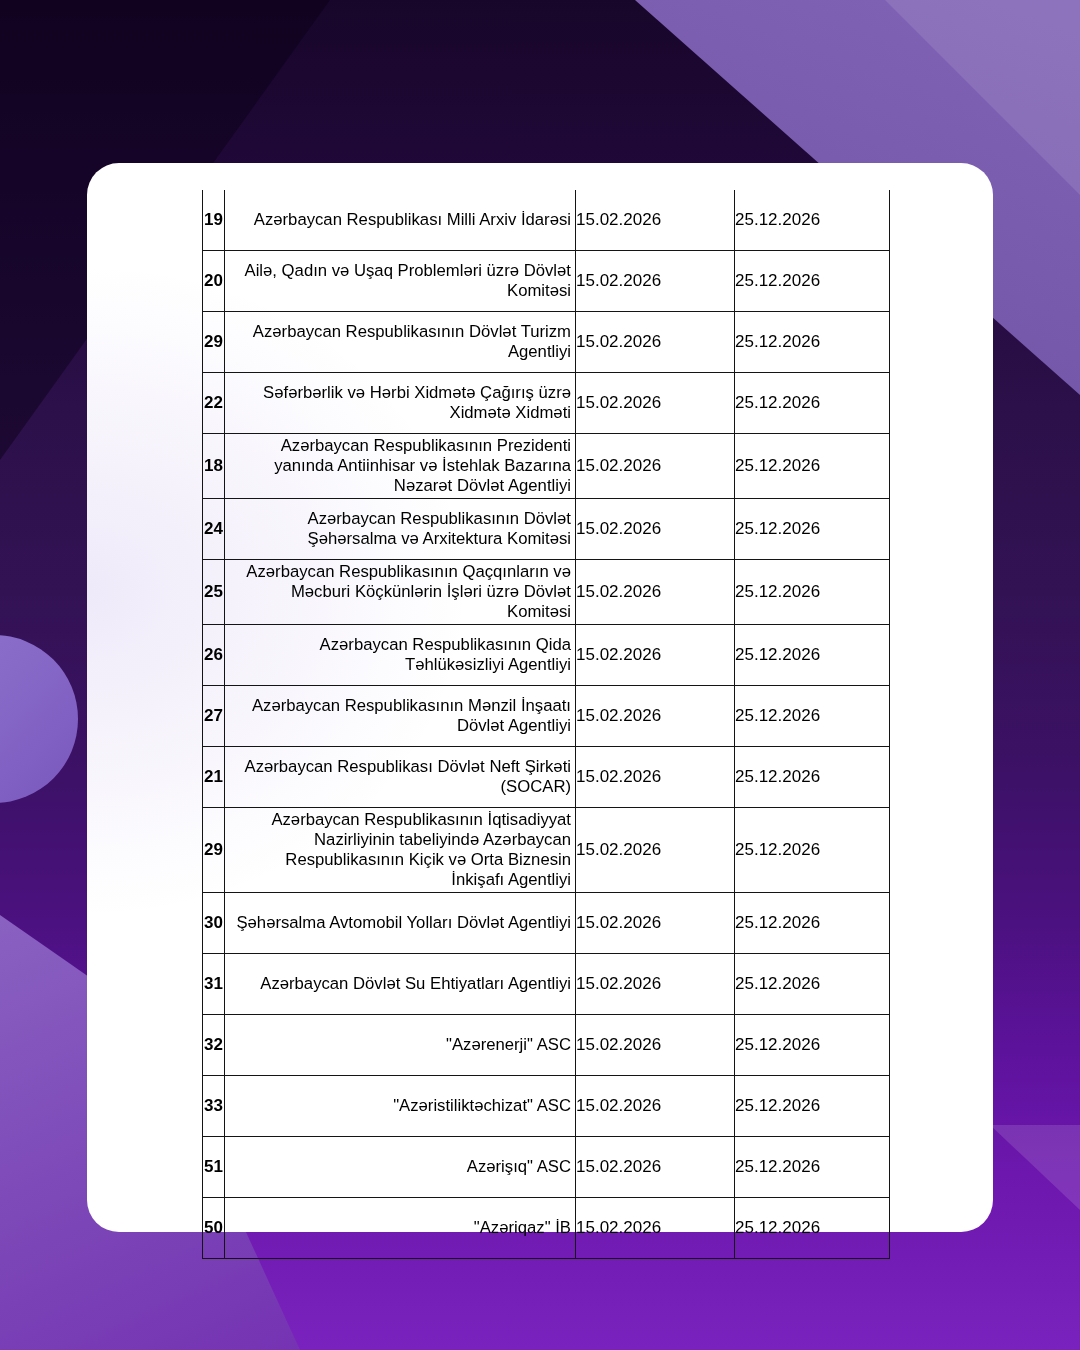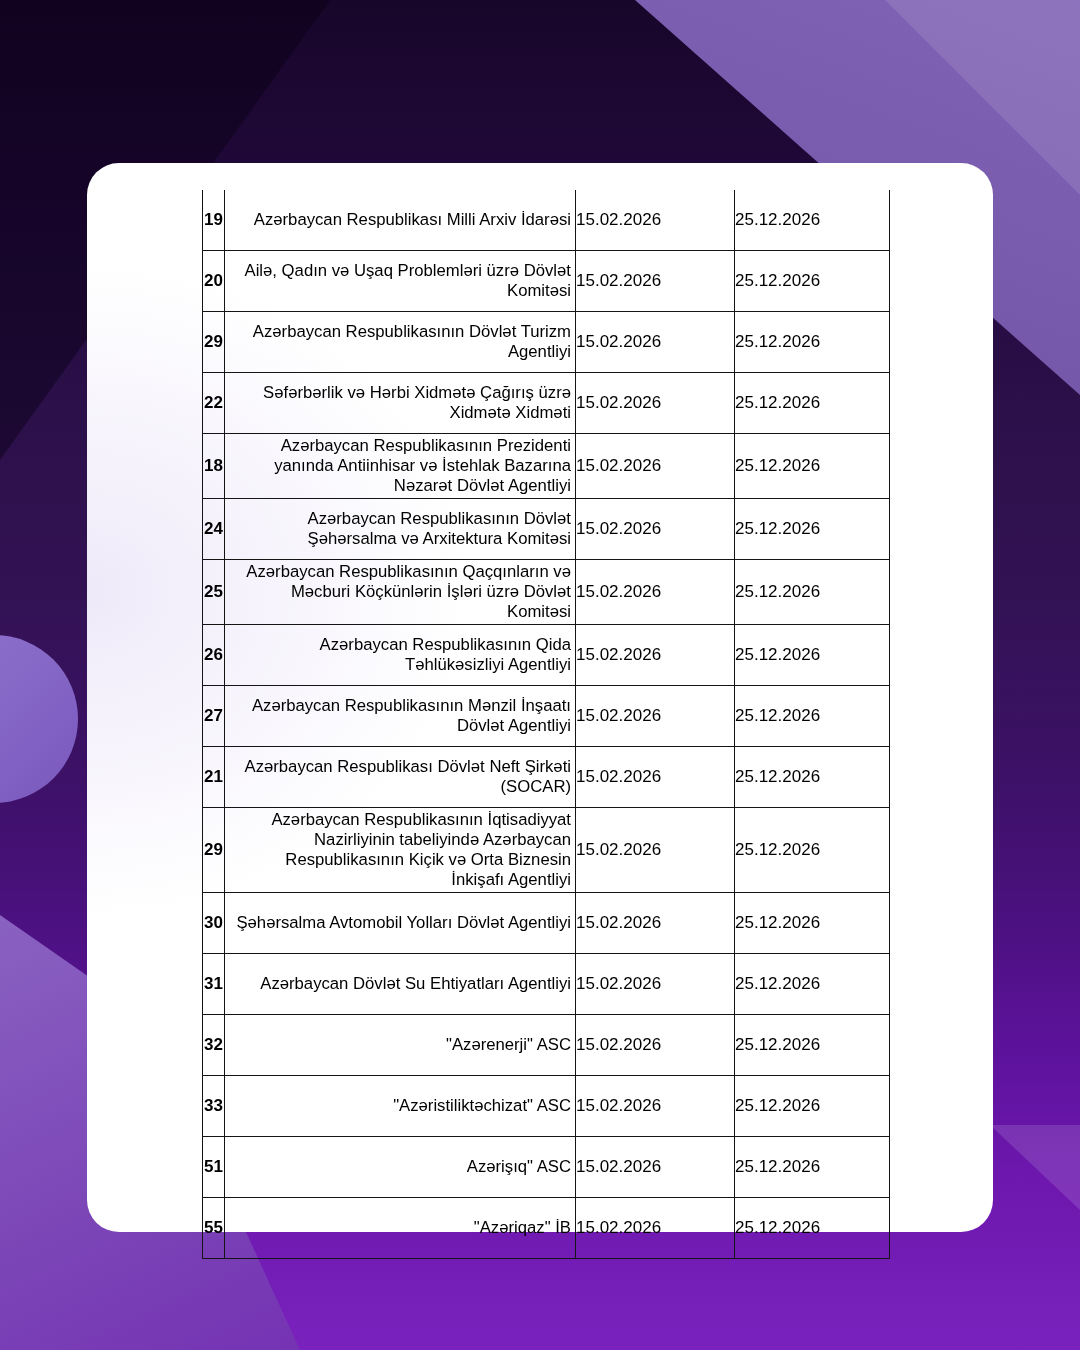--- a/index.html
+++ b/index.html
@@ -210,21 +210,21 @@
   </tr>
 
   <tr>
     <td class="c-no">51</td>
     <td class="c-name">Azərişıq" ASC</td>
     <td class="c-date">15.02.2026</td>
     <td class="c-date">25.12.2026</td>
   </tr>
 
   <tr>
-    <td class="c-no">55</td>
+    <td class="c-no">50</td>
     <td class="c-name">"Azəriqaz" İB</td>
     <td class="c-date">15.02.2026</td>
     <td class="c-date">25.12.2026</td>
   </tr>
 </tbody>
     </table>
   </div>
 </div>
 
 </body></html>

